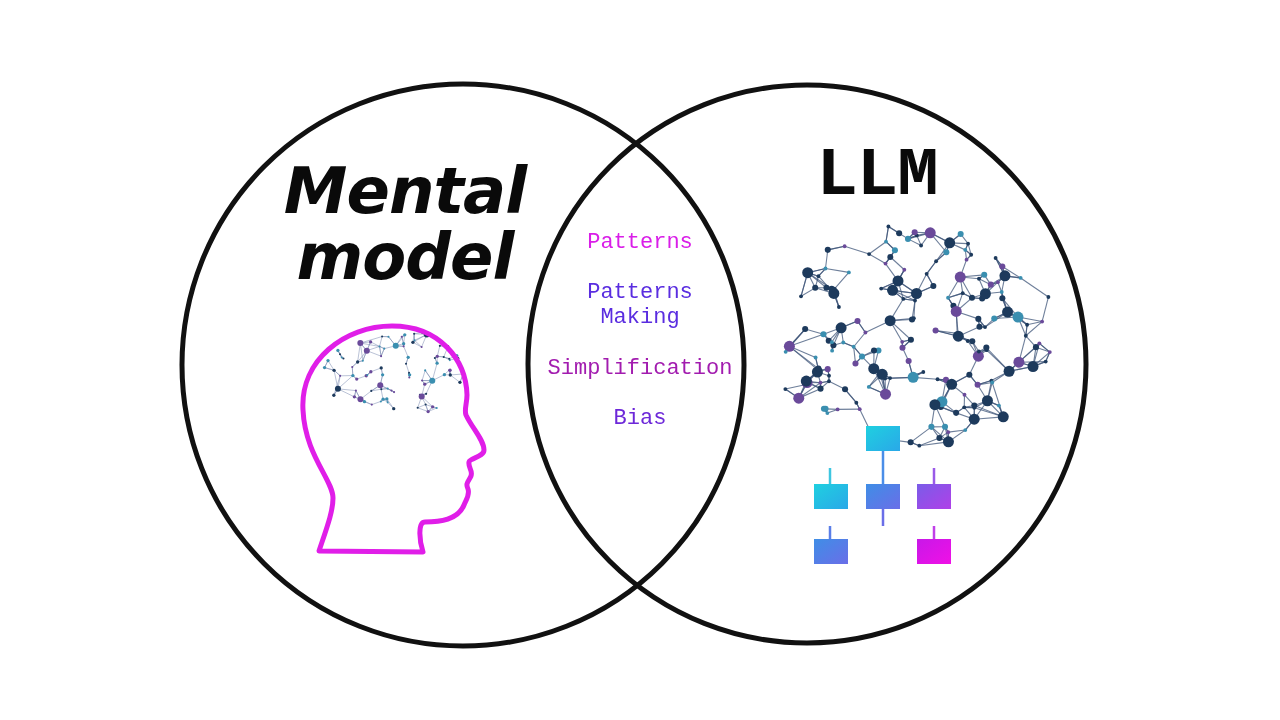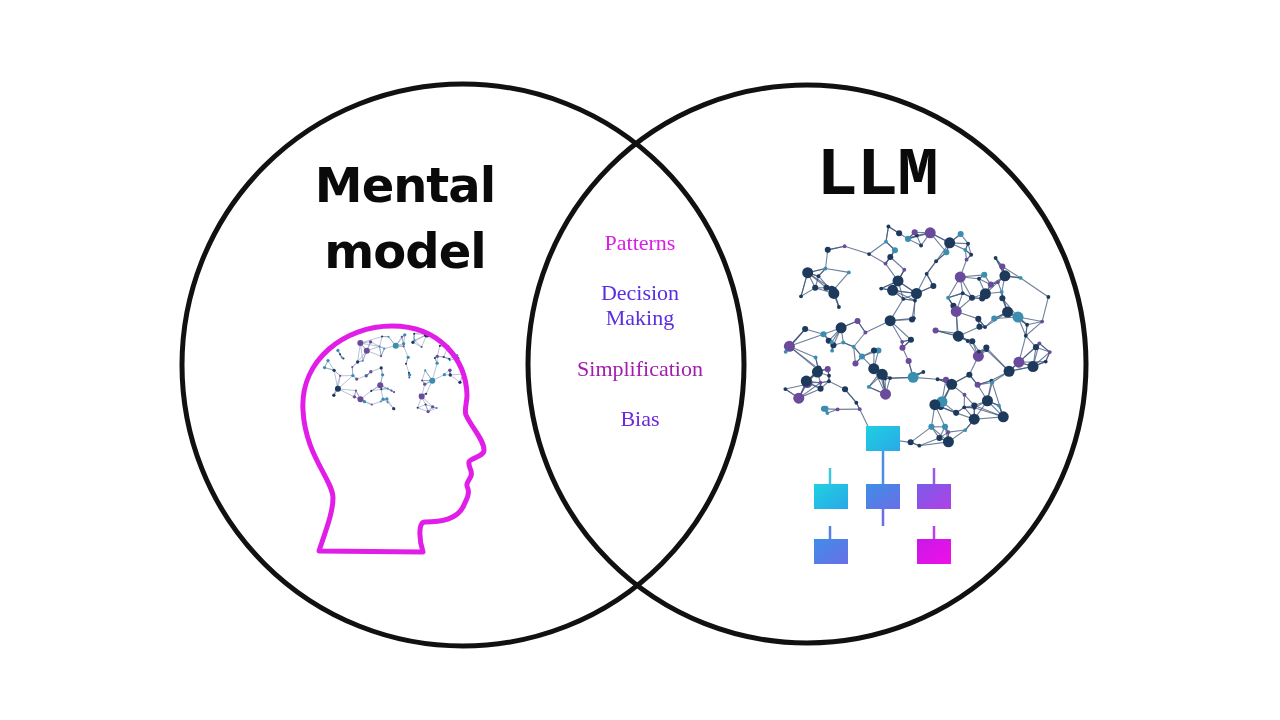--- a/index.html
+++ b/index.html
@@ -1,21 +1,21 @@
 <!DOCTYPE html>
 <html><head>
 <meta charset="utf-8">
 <style>
   html, body { margin: 0; padding: 0; background: #ffffff; }
   body { width: 1280px; height: 720px; position: relative; overflow: hidden; font-family: "DejaVu Sans", sans-serif; }
   #stage { position: absolute; left: 0; top: 0; width: 1280px; height: 720px; }
   .title { position: absolute; font-family: "DejaVu Sans", sans-serif; font-weight: bold; color: #0a0a0a; text-align: center; line-height: 1; letter-spacing: -1px; }
-  #title-left { left: 270px; top: 152px; width: 270px; font-size: 48px; line-height: 66px; }
+  #title-left { left: 270px; top: 158px; width: 270px; font-size: 64px; line-height: 66px; font-style: italic; }
   #title-right { left: 777px; top: 142px; width: 200px; font-size: 69px; font-family: Liberation Mono, monospace; }
-  .overlap-list { position: absolute; left: 540px; top: 230px; width: 200px; text-align: center; font-family: Liberation Serif, serif; }
+  .overlap-list { position: absolute; left: 540px; top: 230px; width: 200px; text-align: center; font-family: Liberation Mono, monospace; }
   .overlap-item { font-size: 22px; line-height: 25px; margin-bottom: 25px; }
   .overlap-item:nth-child(2) { margin-bottom: 26px; }
 </style>
 </head>
 <body>
 
 <div id="stage">
   <svg id="venn-svg" width="1280" height="720" viewBox="0 0 1280 720">
     <defs>
       <linearGradient id="g-cyan" x1="0" y1="0" x2="1" y2="1">
@@ -1045,17 +1045,17 @@
 
   <div id="title-left" class="title">
     <div>Mental</div>
     <div>model</div>
   </div>
 
   <div id="title-right" class="title">LLM</div>
 
   <div class="overlap-list">
     <div class="overlap-item" style="color: rgb(217, 30, 232);">Patterns</div>
-    <div class="overlap-item" style="width: 120px; margin-left: 40px; color: rgb(90, 45, 224);">Decision Making</div>
+    <div class="overlap-item" style="width: 120px; margin-left: 40px; color: rgb(90, 45, 224);">Patterns Making</div>
     <div class="overlap-item" style="color: #a21caf;">Simplification</div>
     <div class="overlap-item" style="color: #6d28d9;">Bias</div>
   </div>
 </div>
 
 </body></html>

